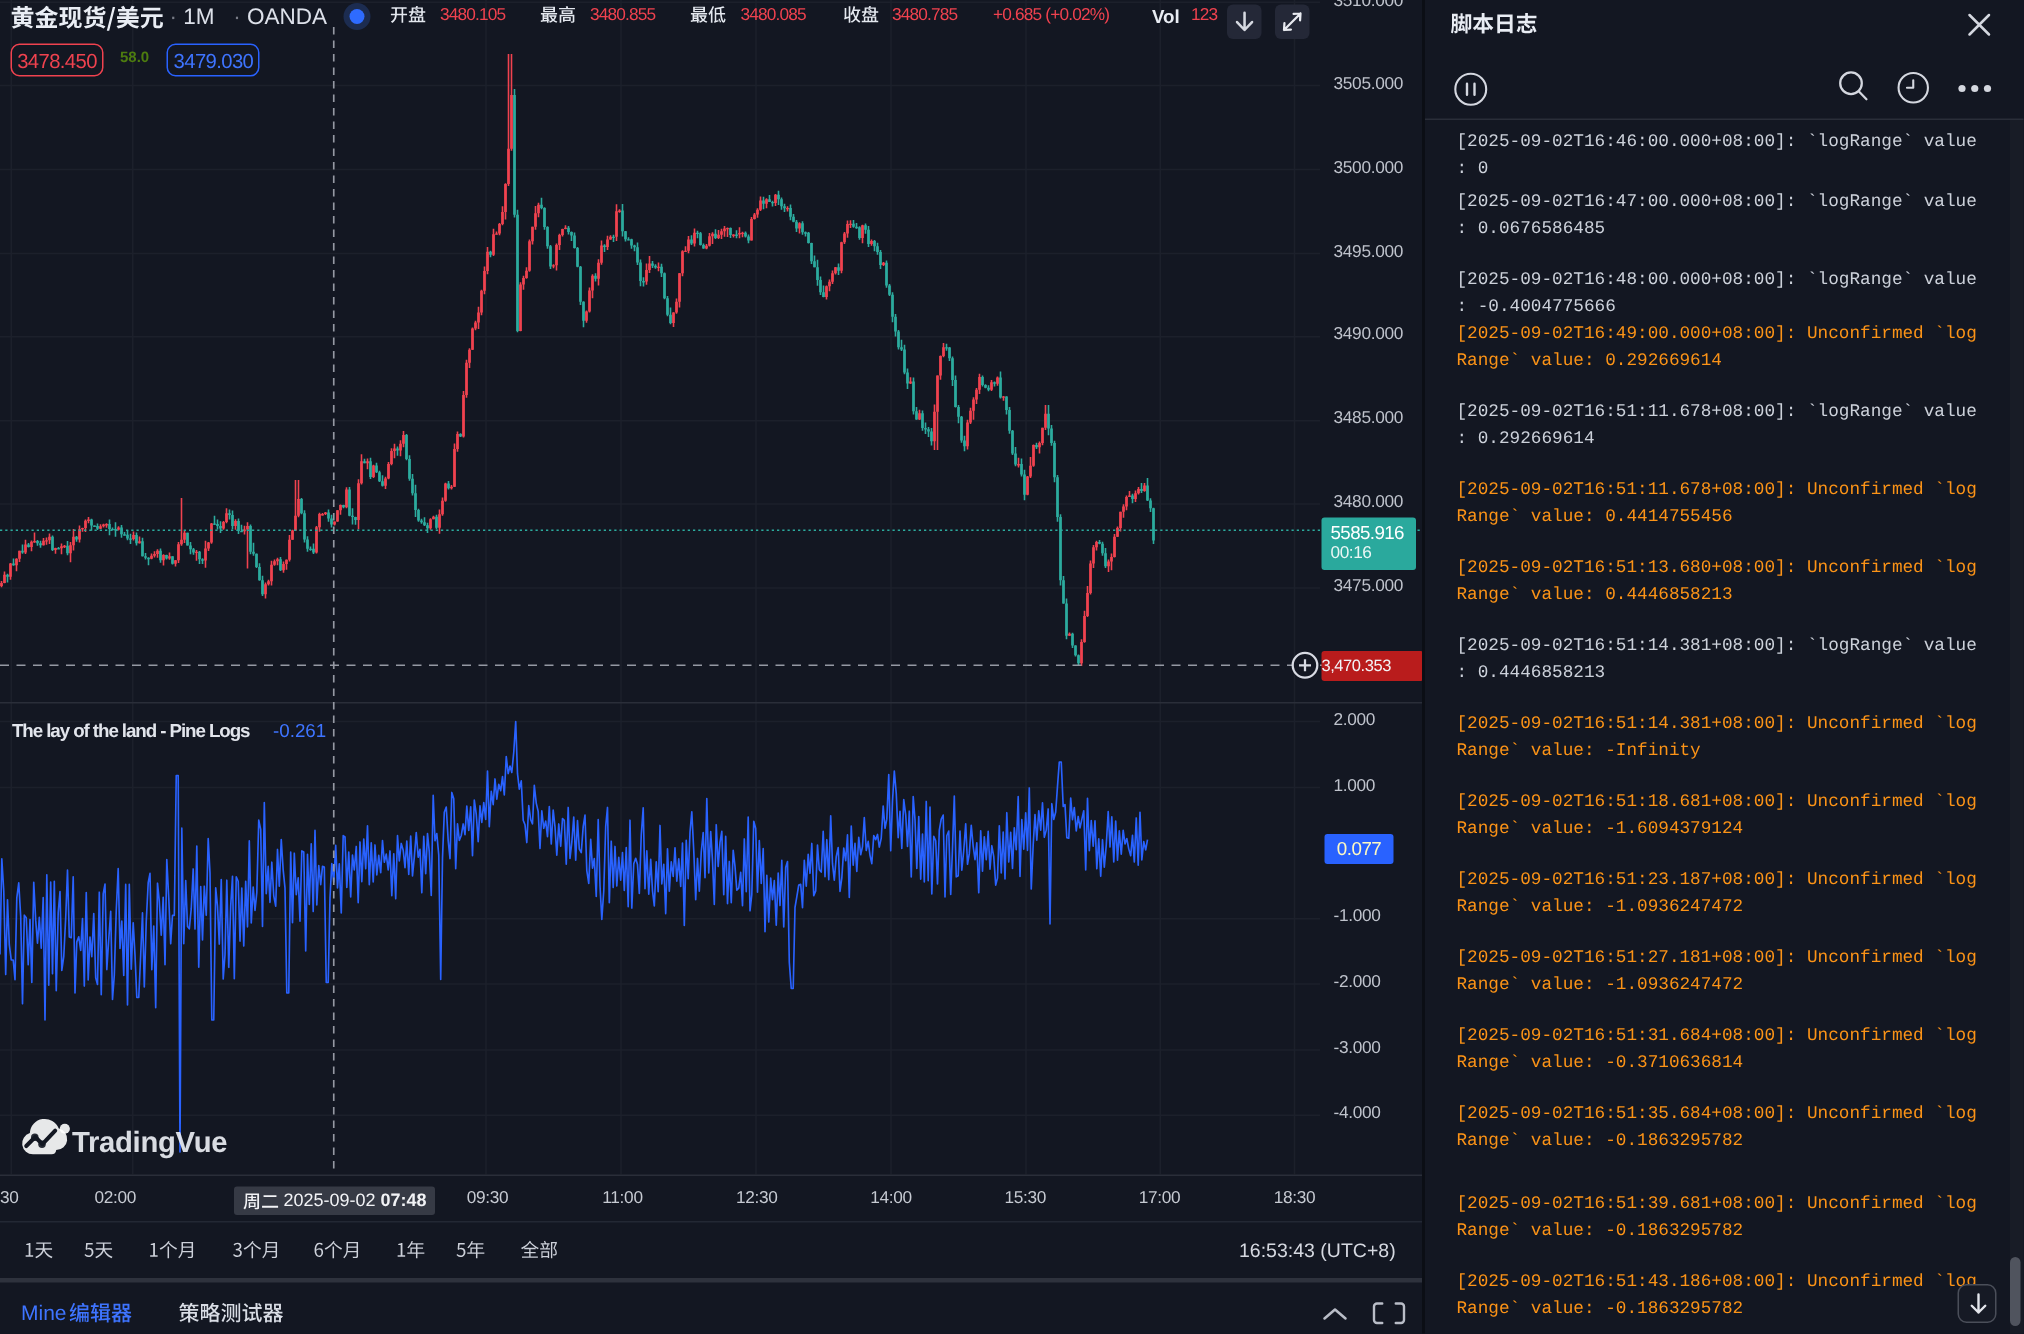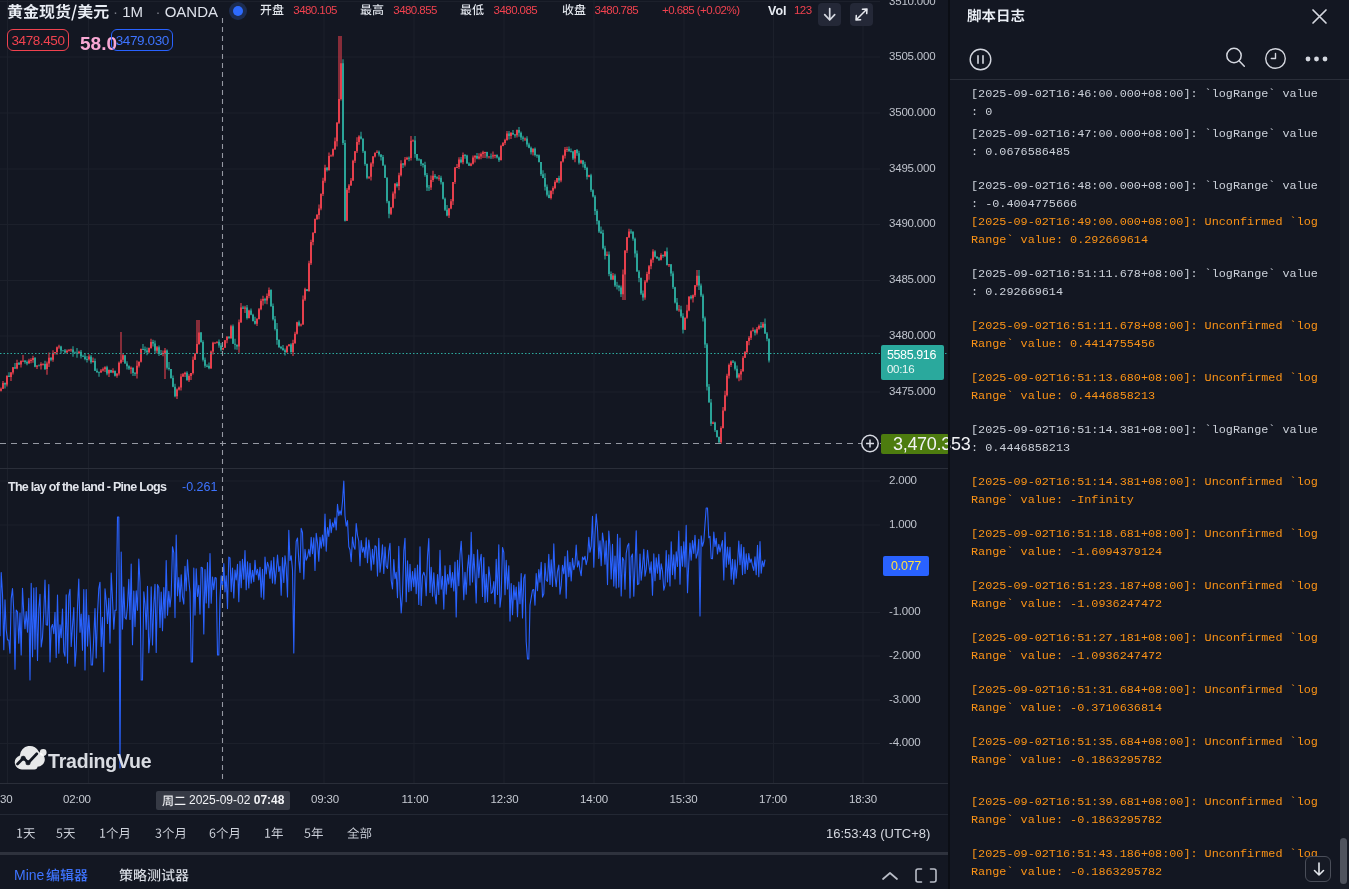--- a/index.html
+++ b/index.html
@@ -36,22 +36,22 @@
 <div class="abs axl" style="top:517.5px">1.000</div>
 <div class="abs axl" style="top:605.0px">-1.000</div>
 <div class="abs axl" style="top:648.5px">-2.000</div>
 <div class="abs axl" style="top:692.5px">-3.000</div>
 <div class="abs axl" style="top:736.0px">-4.000</div>
 
 <div class="abs" style="left:881px;top:344.5px;width:62.5px;height:35.5px;background:#2aa99d;border-radius:2px">
   <div style="position:absolute;left:6px;top:3px;font-size:12.5px;color:#fff;letter-spacing:-0.4px">5585.916</div>
   <div style="position:absolute;left:6px;top:18.5px;font-size:11.5px;color:#eaf6f4;letter-spacing:-0.3px">00:16</div>
 </div>
-<div class="abs" style="left:881px;top:433.5px;width:68px;height:20.5px;background:#4d7c0f;border-radius:2px;line-height:20.5px;padding-left:12px;font-size:18px;color:#f2f3f6;letter-spacing:-0.3px">3,470.353</div>
-<div class="abs" style="left:883px;top:555.5px;width:46px;height:20.5px;background:#2962ff;border-radius:2px;line-height:20.5px;text-align:center;font-size:12.5px;color:#fde047;letter-spacing:-0.3px">0.077</div>
+<div class="abs" style="left:881px;top:433.5px;width:68px;height:20.5px;background:#b91c1c;border-radius:2px;line-height:20.5px;padding-left:0;font-size:11px;color:#f2f3f6;letter-spacing:-0.3px">3,470.353</div>
+<div class="abs" style="left:883px;top:555.5px;width:46px;height:20.5px;background:#2962ff;border-radius:2px;line-height:20.5px;text-align:center;font-size:12.5px;color:#fef9c3;letter-spacing:-0.3px">0.077</div>
 
 <svg class="abs" style="left:7px;top:-0.1px" width="104" height="24">
     <path transform="translate(0,17.6)" d="M0.8 -9.8H15.3V-8H0.8ZM1.9 -12.4H14.2V-10.7H1.9ZM4.6 -13.6H6.5V-8.9H4.6ZM9.5 -13.6H11.5V-8.9H9.5ZM7 -8.8H9V-2.2H7ZM4.2 -3.8V-2.9H11.9V-3.8ZM4.2 -5.9V-5H11.9V-5.9ZM2.4 -7.2H13.8V-1.5H2.4ZM9.2 -0.5 10.2 -1.7Q11.1 -1.4 12 -1.1Q12.9 -0.8 13.7 -0.4Q14.6 -0.1 15.1 0.1L13.8 1.4Q13.2 1.2 12.5 0.8Q11.7 0.5 10.9 0.1Q10 -0.2 9.2 -0.5ZM5.5 -1.7 7.1 -0.5Q6.5 -0.1 5.6 0.2Q4.7 0.6 3.8 0.9Q2.9 1.3 2.1 1.5Q1.9 1.2 1.5 0.8Q1.1 0.4 0.8 0.1Q1.6 -0.1 2.5 -0.4Q3.4 -0.7 4.2 -1Q5 -1.4 5.5 -1.7Z M19.7 -9H28.2V-7.2H19.7ZM17.8 -5.5H30.1V-3.8H17.8ZM17 -0.7H31V1.1H17ZM22.9 -8.1H25V0.2H22.9ZM18.9 -3.3 20.4 -3.9Q20.7 -3.5 21 -3Q21.3 -2.5 21.6 -2.1Q21.8 -1.6 21.9 -1.2L20.3 -0.5Q20.2 -0.9 19.9 -1.4Q19.7 -1.9 19.4 -2.4Q19.2 -2.9 18.9 -3.3ZM27.4 -3.9 29.2 -3.2Q28.8 -2.5 28.3 -1.8Q27.8 -1 27.4 -0.5L25.9 -1.1Q26.2 -1.5 26.5 -2Q26.7 -2.5 27 -3Q27.2 -3.5 27.4 -3.9ZM24.7 -12.8Q25.3 -12.2 26.1 -11.6Q26.9 -11 27.8 -10.5Q28.7 -10 29.7 -9.6Q30.8 -9.2 31.7 -8.9Q31.5 -8.7 31.3 -8.4Q31 -8.1 30.8 -7.8Q30.6 -7.5 30.4 -7.2Q29.4 -7.6 28.4 -8.1Q27.4 -8.6 26.4 -9.2Q25.5 -9.8 24.6 -10.5Q23.8 -11.2 23.1 -12ZM23.8 -13.8 25.6 -13Q24.7 -11.6 23.4 -10.5Q22.2 -9.3 20.7 -8.5Q19.2 -7.7 17.6 -7.1Q17.4 -7.5 17.1 -8Q16.7 -8.5 16.3 -8.9Q17.8 -9.3 19.3 -10Q20.7 -10.7 21.9 -11.6Q23 -12.6 23.8 -13.8Z M32.7 -12.7H38.3V-10.9H32.7ZM32.9 -8.1H38V-6.3H32.9ZM32.4 -2Q33.1 -2.2 34.1 -2.4Q35.1 -2.6 36.2 -2.9Q37.2 -3.2 38.3 -3.5L38.5 -1.7Q37 -1.3 35.5 -0.9Q34 -0.5 32.7 -0.2ZM34.6 -11.9H36.5V-2.2L34.6 -1.9ZM38.8 -12.9H46.6V-4.4H44.7V-11.2H40.6V-4.4H38.8ZM42.4 -4.4H44.2V-0.8Q44.2 -0.5 44.3 -0.4Q44.4 -0.3 44.7 -0.3H45.5Q45.7 -0.3 45.8 -0.5Q45.9 -0.7 46 -1.2Q46 -1.8 46.1 -2.8Q46.4 -2.6 46.8 -2.4Q47.2 -2.2 47.5 -2.1Q47.5 -0.9 47.3 -0.2Q47.1 0.5 46.7 0.8Q46.3 1.1 45.5 1.1H44.3Q43.3 1.1 42.9 0.8Q42.4 0.4 42.4 -0.6ZM41.8 -10.2H43.6V-7.7Q43.6 -6.6 43.4 -5.3Q43.2 -4.1 42.6 -2.9Q42.1 -1.6 41.1 -0.5Q40.1 0.6 38.4 1.5Q38.3 1.3 38.1 1Q37.9 0.8 37.7 0.5Q37.4 0.2 37.2 0.1Q38.8 -0.7 39.7 -1.7Q40.6 -2.6 41.1 -3.7Q41.5 -4.7 41.6 -5.7Q41.8 -6.8 41.8 -7.7Z M55 -4.5H57V-3.2Q57 -2.7 56.9 -2.2Q56.7 -1.7 56.3 -1.2Q55.9 -0.7 55.1 -0.2Q54.3 0.2 53.1 0.7Q51.9 1.1 50.1 1.4Q50 1.2 49.8 0.9Q49.6 0.7 49.3 0.4Q49.1 0.1 48.8 -0.1Q50.5 -0.4 51.6 -0.7Q52.7 -1 53.4 -1.3Q54.1 -1.6 54.4 -2Q54.8 -2.3 54.9 -2.7Q55 -3 55 -3.3ZM56.5 -0.8 57.5 -2.1Q58.2 -2 59 -1.7Q59.8 -1.5 60.6 -1.2Q61.4 -0.9 62.1 -0.6Q62.8 -0.3 63.3 -0.1L62.2 1.4Q61.7 1.2 61.1 0.9Q60.4 0.6 59.6 0.3Q58.8 -0 58 -0.3Q57.2 -0.6 56.5 -0.8ZM50.7 -6.8H61.6V-1.8H59.5V-5H52.6V-1.6H50.7ZM61.9 -13.2 63 -11.9Q61.9 -11.3 60.4 -10.8Q59 -10.4 57.4 -10Q55.9 -9.6 54.4 -9.4Q54.3 -9.7 54.1 -10.1Q54 -10.5 53.8 -10.8Q54.9 -11 56 -11.2Q57.2 -11.5 58.2 -11.8Q59.3 -12.1 60.2 -12.5Q61.1 -12.9 61.9 -13.2ZM56 -13.5H58V-9.7Q58 -9.3 58.1 -9.2Q58.3 -9.1 58.8 -9.1Q58.9 -9.1 59.2 -9.1Q59.5 -9.1 59.8 -9.1Q60.2 -9.1 60.5 -9.1Q60.8 -9.1 60.9 -9.1Q61.2 -9.1 61.4 -9.2Q61.6 -9.3 61.6 -9.7Q61.7 -10 61.7 -10.6Q62 -10.4 62.5 -10.2Q63 -10 63.4 -9.9Q63.3 -9 63.1 -8.5Q62.8 -7.9 62.4 -7.7Q61.9 -7.5 61.1 -7.5Q61 -7.5 60.7 -7.5Q60.5 -7.5 60.2 -7.5Q59.8 -7.5 59.5 -7.5Q59.2 -7.5 59 -7.5Q58.7 -7.5 58.6 -7.5Q57.6 -7.5 57 -7.7Q56.5 -7.9 56.2 -8.4Q56 -8.9 56 -9.7ZM52.9 -13.7 54.6 -13.1Q54 -12.3 53.2 -11.5Q52.4 -10.8 51.6 -10.1Q50.7 -9.5 49.9 -9Q49.7 -9.2 49.5 -9.5Q49.2 -9.7 49 -10Q48.7 -10.2 48.5 -10.4Q49.3 -10.8 50.2 -11.3Q51 -11.8 51.7 -12.5Q52.4 -13.1 52.9 -13.7ZM51.4 -11.1 52.7 -12.4 53.3 -12.2V-7.3H51.4Z M64.2 2.9 68.2 -12.9H69.8L65.8 2.9Z M71.7 -11.6H84.7V-9.9H71.7ZM72.4 -9.1H84.1V-7.5H72.4ZM71.5 -4.2H85.2V-2.5H71.5ZM71 -6.7H85.5V-5H71ZM77.2 -10.6H79.1V-5.3H77.2ZM73.6 -13 75.4 -13.7Q75.7 -13.3 76.1 -12.8Q76.4 -12.2 76.6 -11.8L74.8 -11.1Q74.6 -11.5 74.3 -12Q74 -12.6 73.6 -13ZM80.8 -13.7 82.8 -13.2Q82.4 -12.5 82 -12Q81.6 -11.4 81.2 -11L79.5 -11.5Q79.7 -11.8 80 -12.2Q80.2 -12.6 80.4 -13Q80.6 -13.4 80.8 -13.7ZM76.9 -5.3H79Q78.9 -4.3 78.6 -3.3Q78.4 -2.4 78 -1.7Q77.5 -0.9 76.7 -0.4Q75.9 0.2 74.7 0.7Q73.4 1.1 71.6 1.4Q71.6 1.1 71.4 0.8Q71.2 0.5 71 0.2Q70.8 -0.1 70.7 -0.3Q72.3 -0.5 73.4 -0.9Q74.5 -1.2 75.1 -1.6Q75.8 -2 76.2 -2.6Q76.5 -3.1 76.7 -3.8Q76.9 -4.5 76.9 -5.3ZM79.4 -3.6Q80.1 -2.1 81.7 -1.3Q83.3 -0.5 85.8 -0.3Q85.6 -0.1 85.4 0.2Q85.2 0.5 85 0.8Q84.8 1.2 84.7 1.4Q82.8 1.2 81.4 0.6Q80.1 0.1 79.2 -0.9Q78.2 -1.8 77.6 -3.2Z M95.2 -6.9H97.1V-1.3Q97.1 -0.9 97.3 -0.8Q97.4 -0.6 97.8 -0.6Q97.8 -0.6 98 -0.6Q98.2 -0.6 98.5 -0.6Q98.7 -0.6 98.9 -0.6Q99.1 -0.6 99.2 -0.6Q99.5 -0.6 99.6 -0.8Q99.8 -1 99.8 -1.6Q99.9 -2.2 99.9 -3.4Q100.1 -3.2 100.4 -3Q100.8 -2.9 101.1 -2.8Q101.4 -2.6 101.7 -2.6Q101.6 -1.1 101.4 -0.3Q101.1 0.5 100.7 0.8Q100.2 1.2 99.4 1.2Q99.3 1.2 99 1.2Q98.7 1.2 98.4 1.2Q98.1 1.2 97.8 1.2Q97.6 1.2 97.4 1.2Q96.5 1.2 96 0.9Q95.6 0.7 95.4 0.1Q95.2 -0.4 95.2 -1.3ZM87 -8.1H101.4V-6.3H87ZM88.5 -12.5H99.9V-10.6H88.5ZM90.7 -6.6H92.8Q92.7 -5.3 92.4 -4.1Q92.2 -3 91.7 -1.9Q91.2 -0.9 90.3 -0.1Q89.4 0.8 87.9 1.4Q87.7 1 87.4 0.6Q87 0.1 86.7 -0.2Q88 -0.7 88.8 -1.3Q89.5 -2 89.9 -2.8Q90.3 -3.7 90.5 -4.6Q90.6 -5.6 90.7 -6.6Z" fill="#e9edf4"></path>
   </svg>
 <div class="abs" style="left:113px;top:3px;font-size:15px;font-weight:400;color:#dde1ea;white-space:pre"><span class="dim">·</span> 1M   <span class="dim">·</span> OANDA</div>
 <div class="abs" style="left:229px;top:2px;width:18px;height:18px;border-radius:50%;background:#1c2c50"></div>
 <div class="abs" style="left:233px;top:6px;width:10px;height:10px;border-radius:50%;background:#2e6bff"></div>
 <svg class="abs" style="left:260px;top:1.0px" width="26" height="18">
     <path transform="translate(0,13.2)" d="M1 -9.4H11.1V-8.3H1ZM0.6 -5.1H11.4V-4H0.6ZM7.7 -8.8H8.8V1H7.7ZM3.4 -8.8H4.6V-5.5Q4.6 -4.7 4.5 -3.8Q4.4 -2.9 4.1 -2Q3.8 -1.2 3.1 -0.4Q2.5 0.4 1.5 1.1Q1.4 0.9 1.2 0.8Q1.1 0.6 0.9 0.5Q0.7 0.3 0.6 0.2Q1.5 -0.4 2.1 -1.1Q2.7 -1.7 3 -2.5Q3.2 -3.2 3.3 -4Q3.4 -4.8 3.4 -5.5Z M15 -9.2H21.3V-8.3H15ZM12.6 -6.7H23.5V-5.7H12.6ZM14.4 -9.2H15.6V-7.1Q15.6 -6.5 15.4 -5.7Q15.3 -5 14.9 -4.3Q14.5 -3.6 13.7 -3.1Q13.6 -3.2 13.4 -3.4Q13.3 -3.5 13.1 -3.7Q13 -3.8 12.8 -3.9Q13.6 -4.3 13.9 -4.9Q14.2 -5.4 14.3 -6Q14.4 -6.6 14.4 -7.1ZM20.8 -9.2H21.9V-4.5Q21.9 -4.2 21.8 -3.9Q21.7 -3.7 21.4 -3.6Q21.1 -3.5 20.7 -3.5Q20.3 -3.4 19.6 -3.4Q19.6 -3.6 19.5 -3.9Q19.4 -4.2 19.3 -4.4Q19.7 -4.4 20.1 -4.4Q20.4 -4.4 20.5 -4.4Q20.8 -4.4 20.8 -4.6ZM17.5 -10.2 18.7 -10Q18.5 -9.6 18.4 -9.3Q18.2 -9 18.1 -8.7L17 -9Q17.1 -9.2 17.2 -9.6Q17.4 -10 17.5 -10.2ZM16.7 -7.6 17.3 -8.3Q17.6 -8.1 18 -8Q18.3 -7.8 18.6 -7.6Q19 -7.4 19.2 -7.2L18.6 -6.5Q18.4 -6.7 18.1 -6.9Q17.8 -7.1 17.4 -7.3Q17.1 -7.5 16.7 -7.6ZM16.6 -5 17.2 -5.6Q17.5 -5.5 17.9 -5.3Q18.2 -5.1 18.6 -4.9Q18.9 -4.7 19.1 -4.5L18.6 -3.8Q18.4 -4 18 -4.2Q17.7 -4.4 17.3 -4.6Q16.9 -4.8 16.6 -5ZM12.5 -0.3H23.5V0.7H12.5ZM13.9 -3.2H22.2V0.2H21.1V-2.3H19.7V0.2H18.7V-2.3H17.3V0.2H16.3V-2.3H14.9V0.2H13.9Z" fill="#e4e8ef"></path>
   </svg>
@@ -75,21 +75,21 @@
 <svg width="23.5" height="23.5">
       <path d="M11.7 5.5v11M6.7 11.7l5 5.3 5-5.3" stroke="#d5d8e0" stroke-width="1.7" fill="none" stroke-linecap="round" stroke-linejoin="round"></path>
     </svg>
   </div>
 <div class="abs" style="left:849.5px;top:2.5px;width:23px;height:23px;background:#242837;border-radius:4px">
 <svg width="23" height="23">
       <path d="M6 17l11-11M6 17l0.3-4.6M6 17l4.6-0.3M17 6l-4.6 0.3M17 6l-0.3 4.6" stroke="#e8eaf0" stroke-width="1.5" fill="none" stroke-linecap="round" stroke-linejoin="round"></path>
     </svg>
   </div>
 <div class="abs" style="left:7px;top:29px;width:62px;height:22px;border:1.5px solid #f0424f;border-radius:6px;line-height:22px;text-align:center;font-size:13.5px;color:#f0424f;letter-spacing:-0.4px">3478.450</div>
-<div class="abs" style="left:80px;top:33px;font-size:19px;font-weight:600;color:#f9a8d4">58.0</div>
+<div class="abs" style="left:80px;top:33px;font-size:10px;font-weight:600;color:#4d7c0f">58.0</div>
 <div class="abs" style="left:111.3px;top:29px;width:62px;height:22px;border:1.5px solid #2962ff;border-radius:6px;line-height:22px;text-align:center;font-size:13.5px;color:#3e74ff;letter-spacing:-0.4px">3479.030</div>
 <div class="abs" style="left:8px;top:479.5px;font-size:12.5px;font-weight:700;color:#e2e5ec;letter-spacing:-0.72px">The lay of the land - Pine Logs</div>
 <div class="abs" style="left:182px;top:479.5px;font-size:12.5px;color:#3e74ff">-0.261</div>
 <svg class="abs" style="left:13px;top:745px" width="150" height="29" fill-opacity="0.9">
 <path d="M9 24.5 a7.2 7.2 0 0 1 -2.1-14.1 a10 10 0 0 1 19.3-3.1 a7.3 7.3 0 0 1 -1.7 14.4 q-0.3 2.8-3.1 2.8 z" fill="#fff"></path>
 <circle cx="30.2" cy="7.5" r="3.4" fill="#fff"></circle>
 <path d="M4.5 19l6-6 4.8 4.8 8.5-9" stroke="#131722" stroke-width="2.7" fill="none" stroke-linecap="round" stroke-linejoin="round"></path>
 <circle cx="10.2" cy="13.2" r="2.5" fill="#131722"></circle>
     <circle cx="15" cy="17.8" r="2.5" fill="#131722"></circle>
 <text x="35" y="23" font-family="Liberation Sans" font-size="19.5" font-weight="700" fill="#f0f2f7" letter-spacing="-0.2">TradingVue</text>

